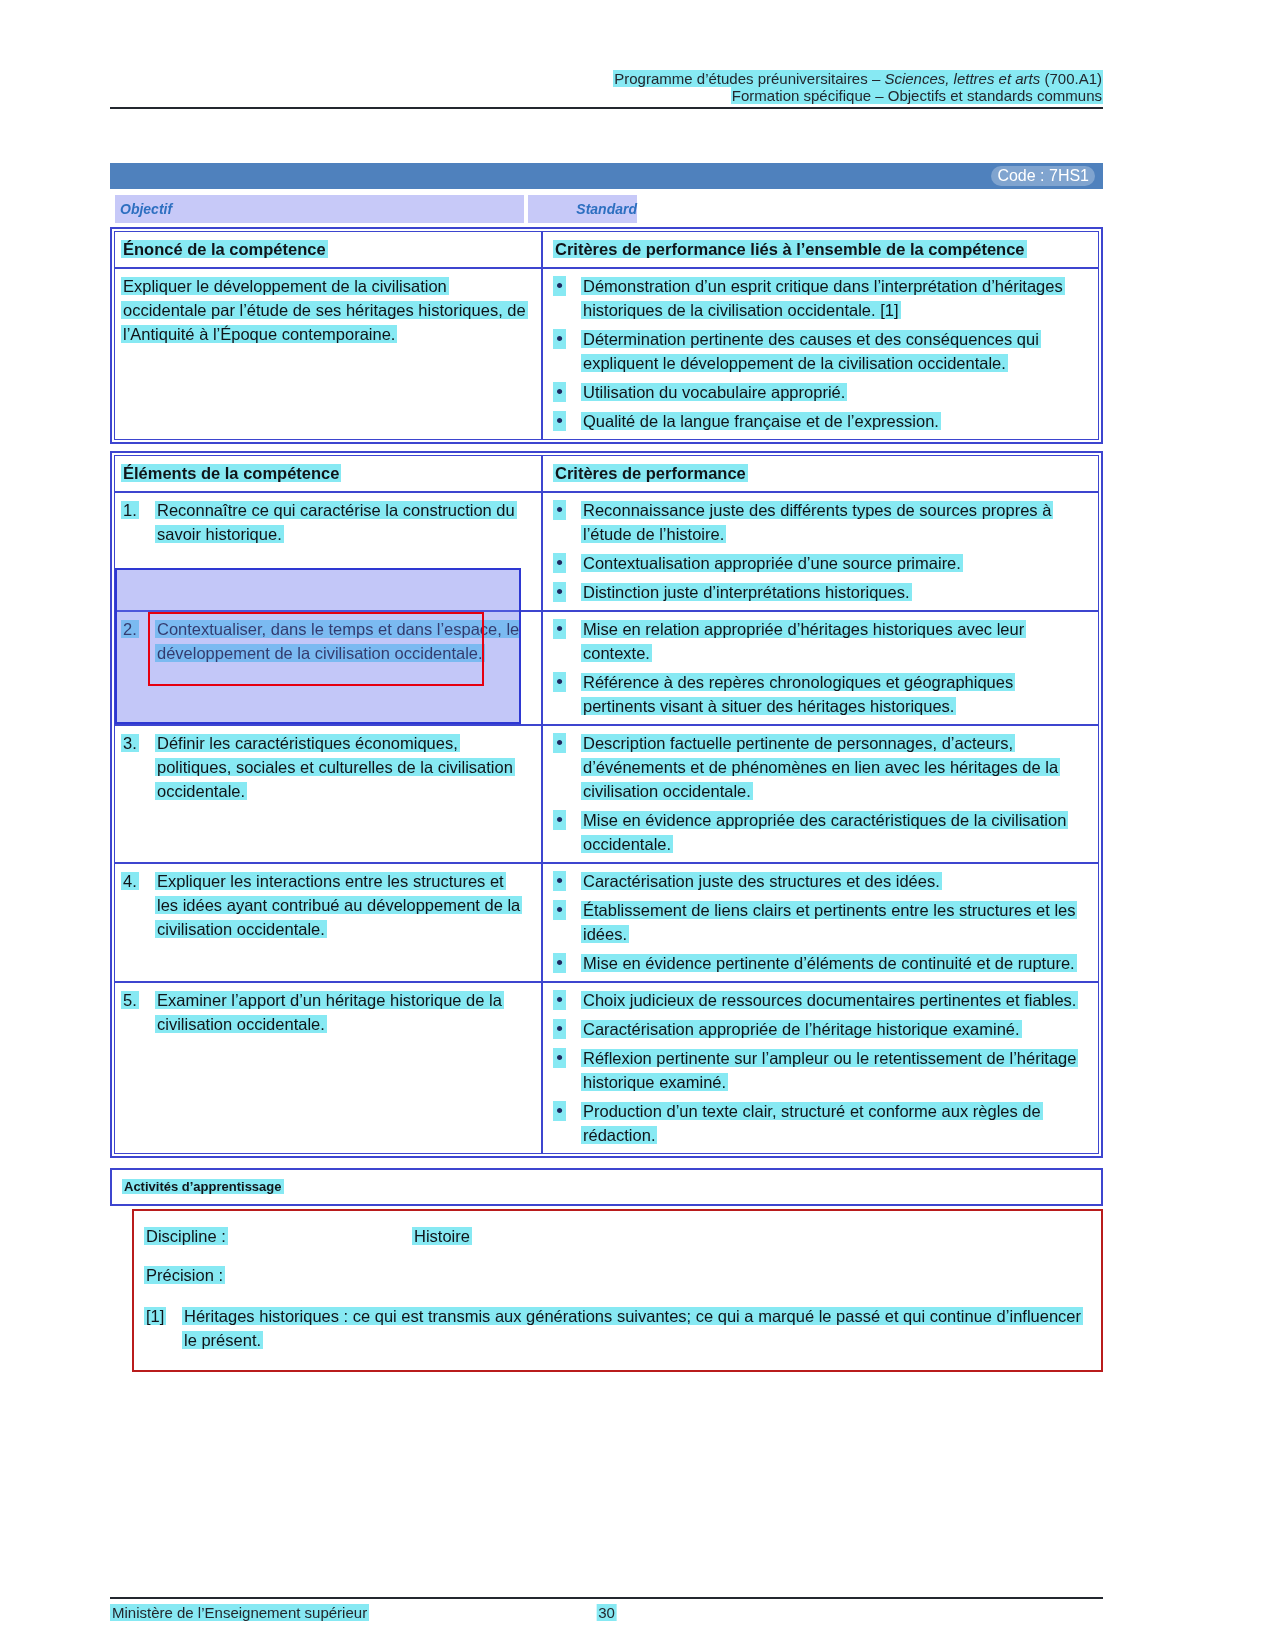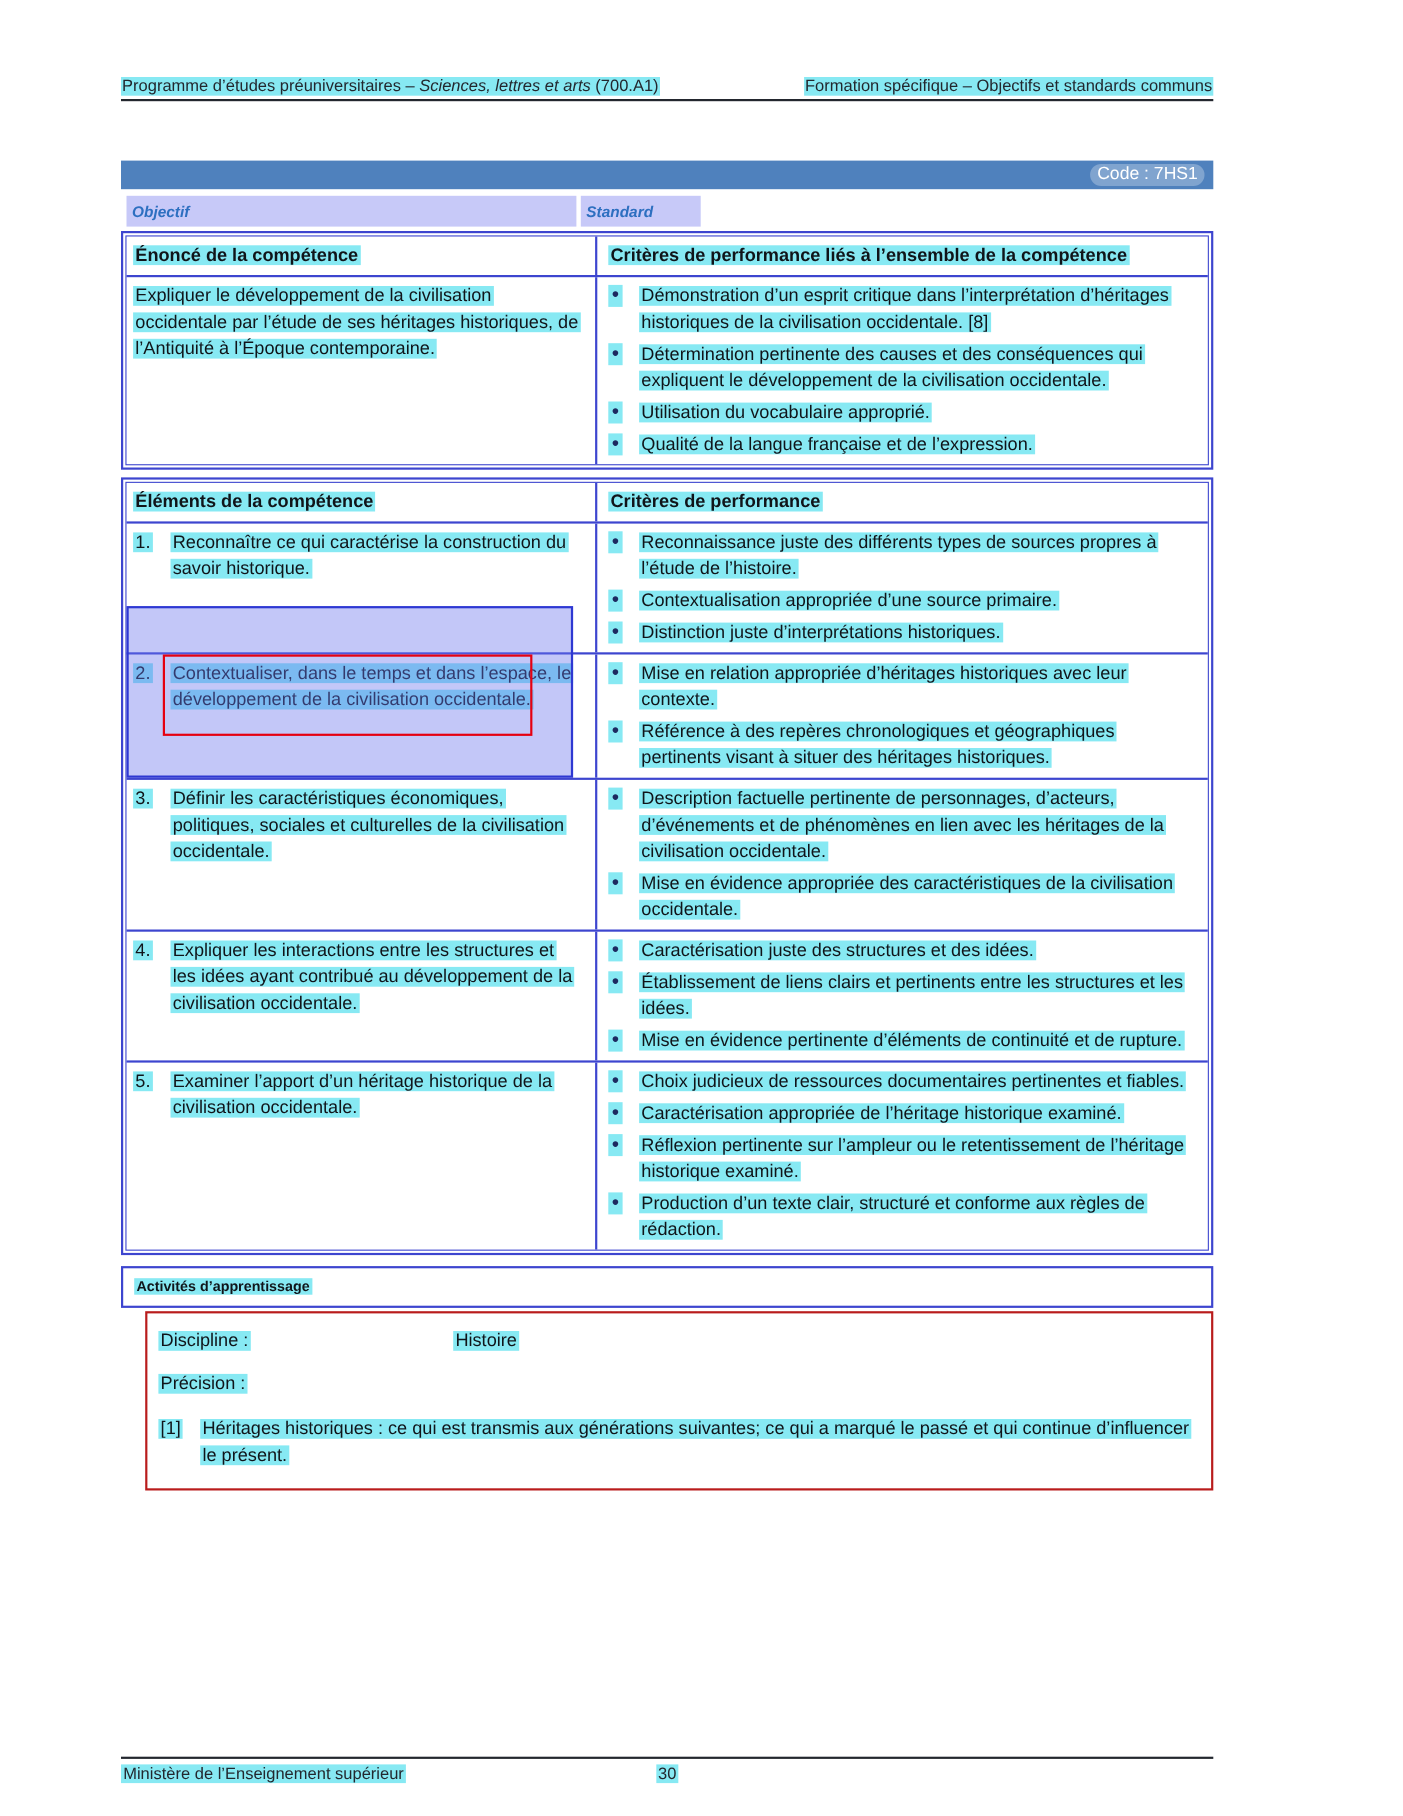--- a/index.html
+++ b/index.html
@@ -3,32 +3,32 @@
 <meta charset="utf-8">
 <style>
   html,body{margin:0;padding:0;}
   body{background:#ffffff;font-family:"Liberation Sans",sans-serif;}
   .page{position:relative;width:1275px;height:1651px;background:#ffffff;overflow:hidden;color:#14181d;}
   .content{position:relative;margin-left:110px;width:993px;}
   .hl{background:#87e9f3;padding:0 2px;-webkit-box-decoration-break:clone;box-decoration-break:clone;}
   .t{font-size:16.5px;line-height:24px;color:#101419;}
   .b{font-weight:bold;}
 
-  .page-header{display:flex;justify-content:space-between;
-    padding-top:70px;border-bottom:2px solid #23272e;padding-bottom:3px;font-size:15px;color:#23272e;}
+  .page-header{display:flex;justify-content:space-between;align-items:flex-end;
+    padding-top:70px;border-bottom:2px solid #23272e;padding-bottom:3px;font-size:15px;color:#23272e;flex-direction:column;}
   .page-header .hl{padding:0 1px;}
 
   .code-bar{margin-top:54px;height:26px;background:#4f81bd;display:flex;justify-content:flex-end;align-items:center;padding-right:8px;}
   .code-label{color:#ffffff;font-size:16px;background:rgba(255,255,255,0.28);padding:1px 6px;border-radius:10px;}
 
   .strips{display:flex;gap:4px;margin:6px 0 4px 5px;height:28px;}
   .strip{background:#c7c9f8;display:flex;align-items:center;padding-left:5px;
     font-size:14px;font-weight:bold;font-style:italic;color:#2d6fc0;}
   .strip.obj{width:404px;}
-  .strip.std{width:104px;}
+  .strip.std{width:104px;justify-content:flex-end;}
 
   .tbl{border:2px solid #3d45cf;margin-top:3px;}
   .tbl.second{margin-top:7px;}
   .tin{border:1px solid #3d45cf;margin:2px;}
   .trow{display:flex;}
   .trow + .trow{border-top:2px solid #3d45cf;}
   .cell-l{width:406px;flex:none;padding:5px 14px 6px 6px;}
   .cell-r{flex:1;border-left:2px solid #3d45cf;padding:5px 8px 6px 10px;}
 
   .crit{display:flex;align-items:flex-start;}
@@ -90,21 +90,21 @@
           <div class="cell-l t"><span class="hl b">Énoncé de la compétence</span></div>
           <div class="cell-r t"><span class="hl b">Critères de performance liés à l’ensemble de la compétence</span></div>
         </div>
         <div class="trow">
           <div class="cell-l t">
             <span class="hl t">Expliquer le développement de la civilisation occidentale par l’étude de ses héritages historiques, de l’Antiquité à l’Époque contemporaine.</span>
           </div>
           <div class="cell-r t">
             <div class="crit">
               <span class="bullet">•</span>
-              <div class="ct"><span class="hl t">Démonstration d’un esprit critique dans l’interprétation d’héritages historiques de la civilisation occidentale. [8]</span></div>
+              <div class="ct"><span class="hl t">Démonstration d’un esprit critique dans l’interprétation d’héritages historiques de la civilisation occidentale. [1]</span></div>
             </div>
             <div class="crit">
               <span class="bullet">•</span>
               <div class="ct"><span class="hl t">Détermination pertinente des causes et des conséquences qui expliquent le développement de la civilisation occidentale.</span></div>
             </div>
             <div class="crit">
               <span class="bullet">•</span>
               <div class="ct"><span class="hl t">Utilisation du vocabulaire approprié.</span></div>
             </div>
             <div class="crit">

